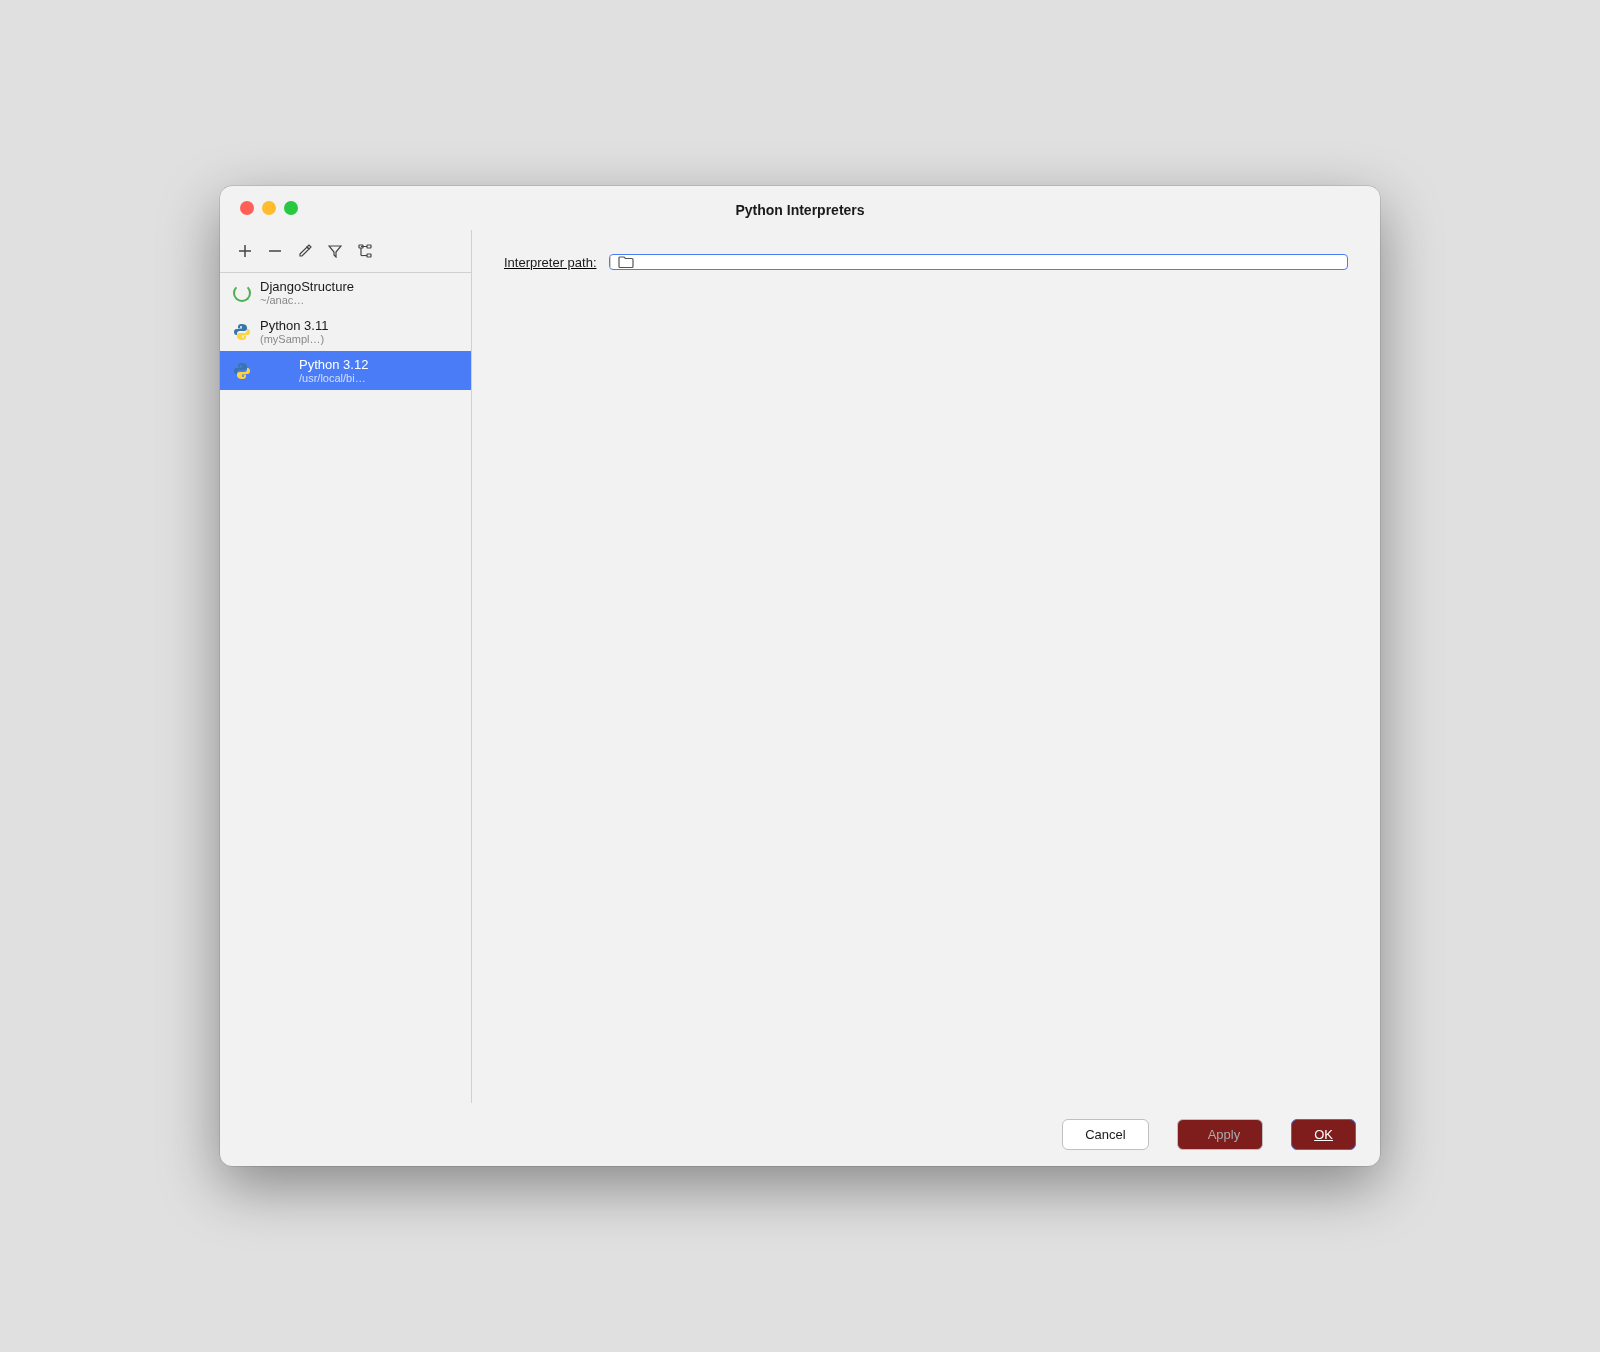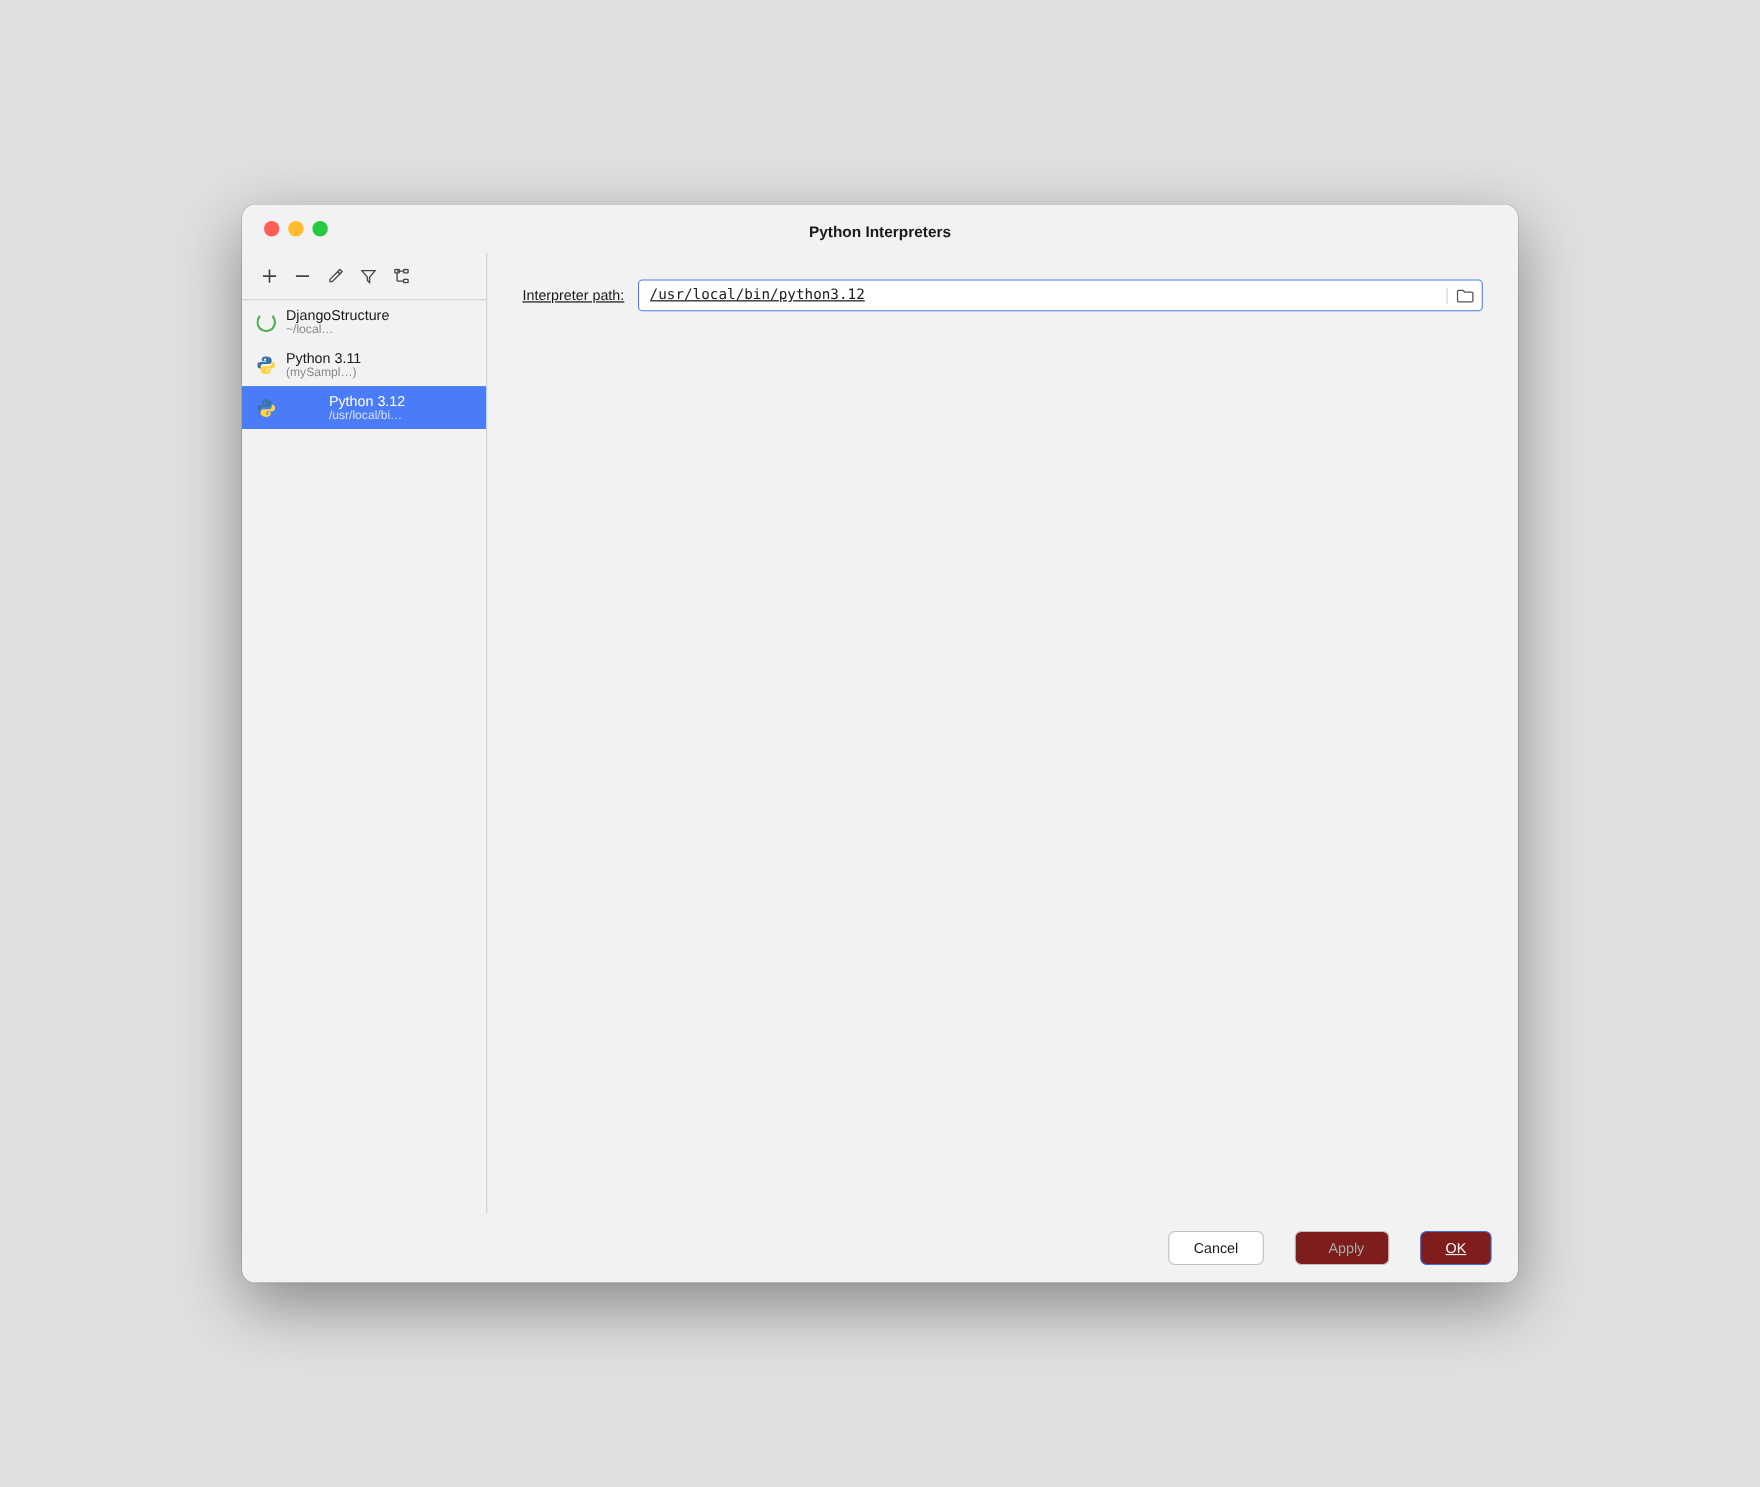--- a/index.html
+++ b/index.html
@@ -65,21 +65,21 @@
       color: #1a1a1a;
     }
 
     .dialog-body {
       display: flex;
       flex: 1;
       overflow: hidden;
     }
 
     .sidebar {
-      width: 223px;
+      width: 252px;
       background: #f2f2f2;
       border-right: 1px solid #d0d0d0;
       display: flex;
       flex-direction: column;
       flex-shrink: 0;
     }
 
     .sidebar-toolbar {
       display: flex;
       align-items: center;
@@ -322,21 +322,21 @@
       </div>
 
       <div class="sidebar-list">
 
         <div class="sidebar-item">
           <div class="item-icon">
             <div class="django-icon"></div>
           </div>
           <div class="item-text-group">
             <span class="item-name">DjangoStructure</span>
-            <span class="item-subtext">~/local…</span>
+            <span class="item-subtext">~/anac…</span>
           </div>
         </div>
 
         <div class="sidebar-item">
           <div class="item-icon">
             <svg class="python-icon" viewBox="0 0 18 18" xmlns="http://www.w3.org/2000/svg">
               <path d="M9 1C5.5 1 5 2.5 5 4v1.5h4V6H3.5C2 6 1 7 1 9s1 3 2.5 3H4v-1.5c0-1.5 1-2.5 2.5-2.5h5C13 8 14 7 14 5.5v-1C14 2.5 12 1 9 1zm-1 2c.5 0 1 .5 1 1s-.5 1-1 1-1-.5-1-1 .5-1 1-1z" fill="#3776AB"></path>
               <path d="M9 17c3.5 0 4-1.5 4-3v-1.5H9V12h5.5c1.5 0 2.5-1 2.5-3s-1-3-2.5-3H14v1.5c0 1.5-1 2.5-2.5 2.5h-5C5 10 4 11 4 12.5v1C4 15.5 6 17 9 17zm1-2c-.5 0-1-.5-1-1s.5-1 1-1 1 .5 1 1-.5 1-1 1z" fill="#FFD43B"></path>
             </svg>
           </div>
@@ -359,21 +359,20 @@
           </div>
         </div>
 
       </div>
     </div>
 
     <div class="main-content">
       <div class="interpreter-path-row">
         <label class="path-label">Interpreter path:</label>
         <div class="path-input-wrapper">
-          <input type="text" class="path-input" value="/usr/local/bin/python3.12" style="">
           <button class="browse-btn">
             <svg width="16" height="14" viewBox="0 0 16 14" fill="none" xmlns="http://www.w3.org/2000/svg">
               <path d="M1 3C1 2.4 1.4 2 2 2H6L7.5 3.5H14C14.6 3.5 15 3.9 15 4.5V11.5C15 12.1 14.6 12.5 14 12.5H2C1.4 12.5 1 12.1 1 11.5V3Z" stroke="#555" stroke-width="1.2" fill="none"></path>
             </svg>
           </button>
         </div>
       </div>
       <div class="content-area"></div>
     </div>
 

